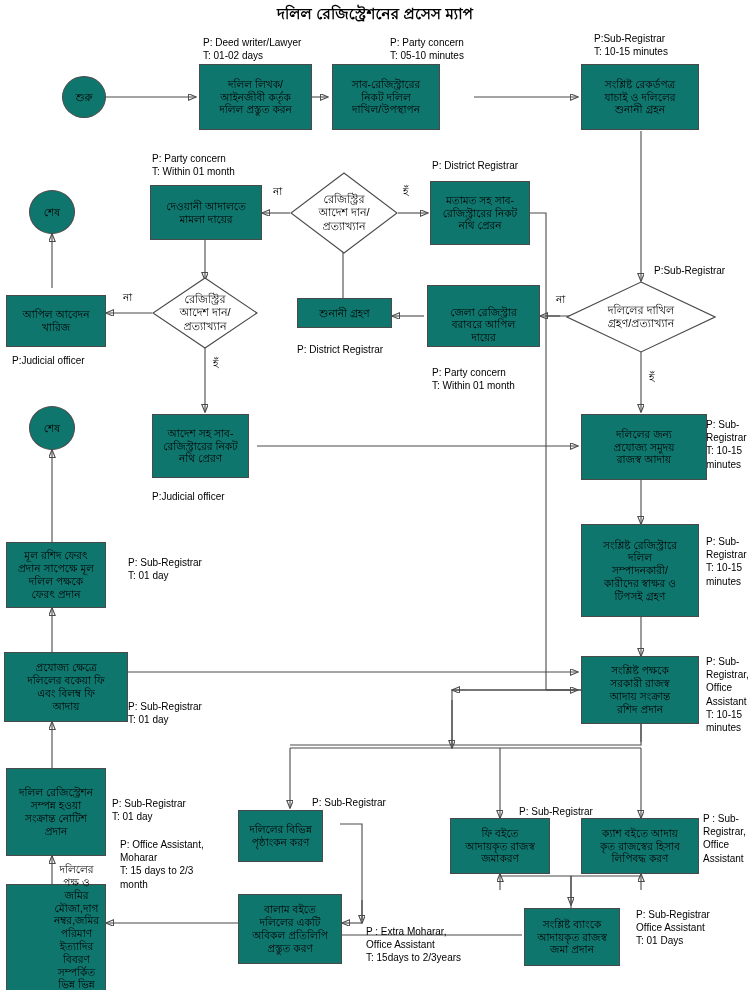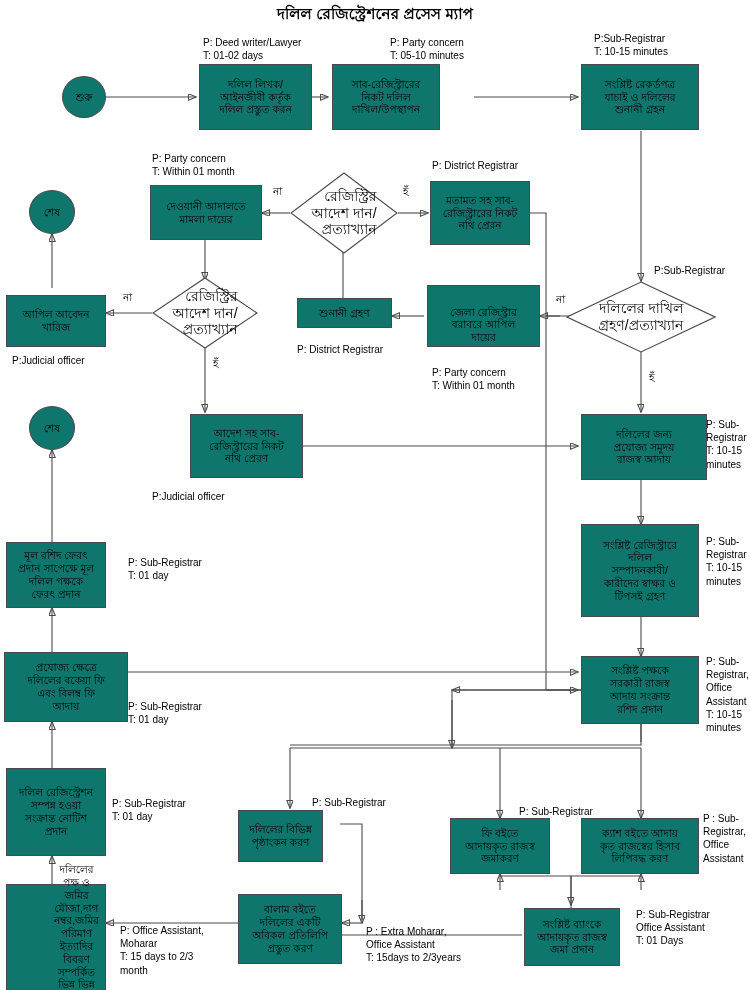--- a/index.html
+++ b/index.html
@@ -51,22 +51,22 @@
     z-index:5;
   }
   .dec .dshape{
     position:absolute;
     left:0;top:0;width:100%;height:100%;
   }
   .dec .dtext{
     position:absolute;
     left:6%;top:0;width:88%;height:100%;
     display:flex;align-items:center;justify-content:center;
-    text-align:right;
-    font-size:14px;
+    text-align:center;
+    font-size:11px;
     line-height:1.2;
     white-space:pre-line;
     z-index:2;
   }
   
   .note{
     position:absolute;
     font-size:10px;
     line-height:1.32;
     white-space:pre-line;
@@ -264,21 +264,21 @@
       <polygon points="75,1 149,36 75,71 1,36" fill="#fff" stroke="#4a4a4a" stroke-width="1.1"></polygon>
     </svg>
     <div class="dtext">দলিলের দাখিল
 গ্রহণ/প্রত্যাখ্যান</div>
   </div>
 
   <div class="node term" style="left:29px; top:406px; width:46px; height:44px;">
     <span class="lbl">শেষ</span>
   </div>
 
-  <div class="node proc" style="left:152px; top:414px; width:113px; height:64px;margin-left:38px;">
+  <div class="node proc" style="left:152px; top:414px; width:97px; height:64px;">
     <span class="lbl">আদেশ সহ সাব-
 রেজিস্ট্রারের নিকট
 নথি প্রেরণ</span>
   </div>
 
   <div class="node proc" style="left:581px; top:414px; width:126px; height:66px;">
     <span class="lbl">দলিলের জন্য
 প্রযোজ্য সমুদয়
 রাজস্ব আদায়</span>
   </div>
@@ -391,21 +391,21 @@
 Assistant
 T: 10-15
 minutes</div>
 
   <div class="note" style="left:128px; top:556px;">P: Sub-Registrar
 T: 01 day</div>
   <div class="note" style="left:128px; top:700px;">P: Sub-Registrar
 T: 01 day</div>
   <div class="note" style="left:112px; top:797px;">P: Sub-Registrar
 T: 01 day</div>
-  <div class="note" style="left:120px; top:924px;">P: Office Assistant,
+  <div class="note" style="left:120px; top:838px;">P: Office Assistant,
 Moharar
 T: 15 days to 2/3
 month</div>
 
   <div class="note" style="left:312px; top:796px;">P: Sub-Registrar</div>
   <div class="note" style="left:519px; top:805px;">P: Sub-Registrar</div>
   <div class="note" style="left:703px; top:812px;">P : Sub-
 Registrar,
 Office
 Assistant</div>

